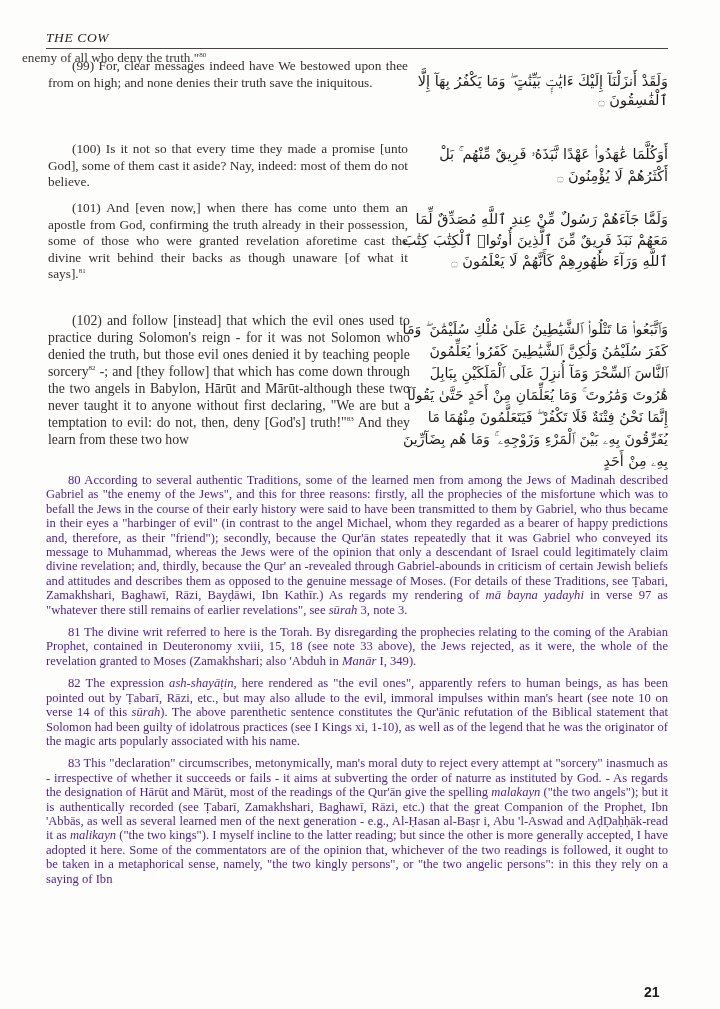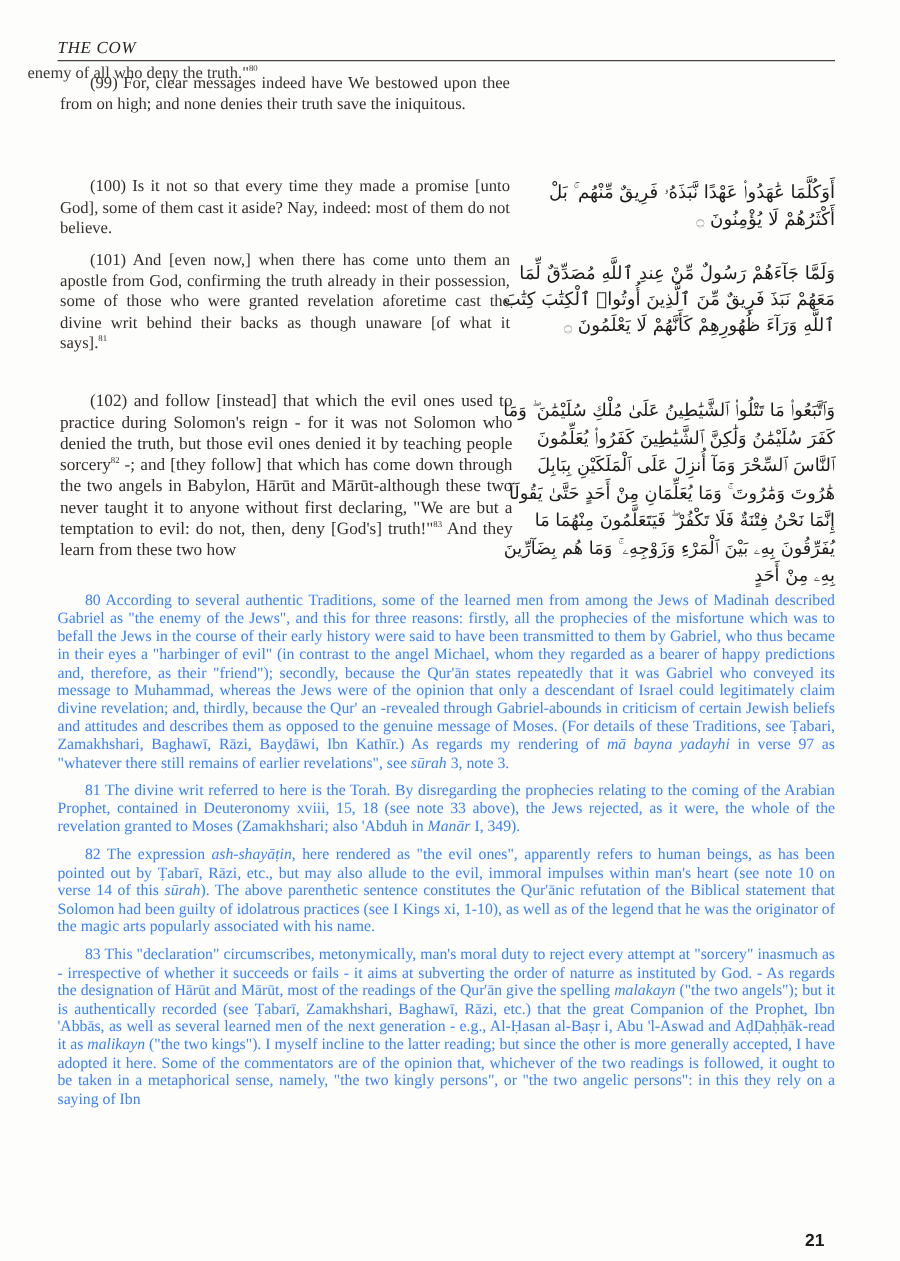--- a/index.html
+++ b/index.html
@@ -41,21 +41,21 @@
     color: #1e1a18; letter-spacing: 0.2px;
   }
   .a99 { top: 72px; line-height: 19px; }
   .a100 { top: 143px; line-height: 22px; }
   .a101 { top: 209px; line-height: 21px; }
   .a102 { top: 318px; line-height: 22px; font-size: 14.2px; margin-left: 44px; }
   .end-mark { font-size: 11px; color: #6b625e; }
 
   .notes {
     position: absolute; left: 46px; top: 473px; width: 622px;
-    font-size: 12.6px; line-height: 14.4px; color: #3b82f6;
+    font-size: 12.6px; line-height: 14.4px; color: #4c1d95;
   }
   .note { text-align: justify; margin: 0 0 8px 0; text-indent: 22px; }
   .note em { font-style: italic; }
 
   .folio {
     position: absolute; left: 644px; top: 984px;
     font-family: "Liberation Sans", "DejaVu Sans", sans-serif;
     font-weight: bold; font-size: 14px; color: #1e1b19;
   }
 </style>
@@ -68,20 +68,24 @@
     <span class="title">THE COW</span>
   </div>
 
   <div class="carry">
     <span>enemy of all who deny the truth."</span><sup>80</sup>
   </div>
 
   <div class="verse v99">
     <span class="num">(99)</span>
     <span>For, clear messages indeed have We bestowed upon thee from on high; and none denies their truth save the iniquitous.</span>
+  </div>
+  <div class="arabic a99">
+    <span>وَلَقَدْ أَنزَلْنَآ إِلَيْكَ ءَايَٰتٍۭ بَيِّنَٰتٍ ۖ وَمَا يَكْفُرُ بِهَآ إِلَّا ٱلْفَٰسِقُونَ</span>
+    <span class="end-mark">۝</span>
   </div>
 
   <div class="verse v100">
     <span class="num">(100)</span>
     <span>Is it not so that every time they made a promise [unto God], some of them cast it aside? Nay, indeed: most of them do not believe.</span>
   </div>
   <div class="arabic a100">
     <span>أَوَكُلَّمَا عَٰهَدُوا۟ عَهْدًا نَّبَذَهُۥ فَرِيقٌ مِّنْهُم ۚ بَلْ أَكْثَرُهُمْ لَا يُؤْمِنُونَ</span>
     <span class="end-mark">۝</span>
   </div>

